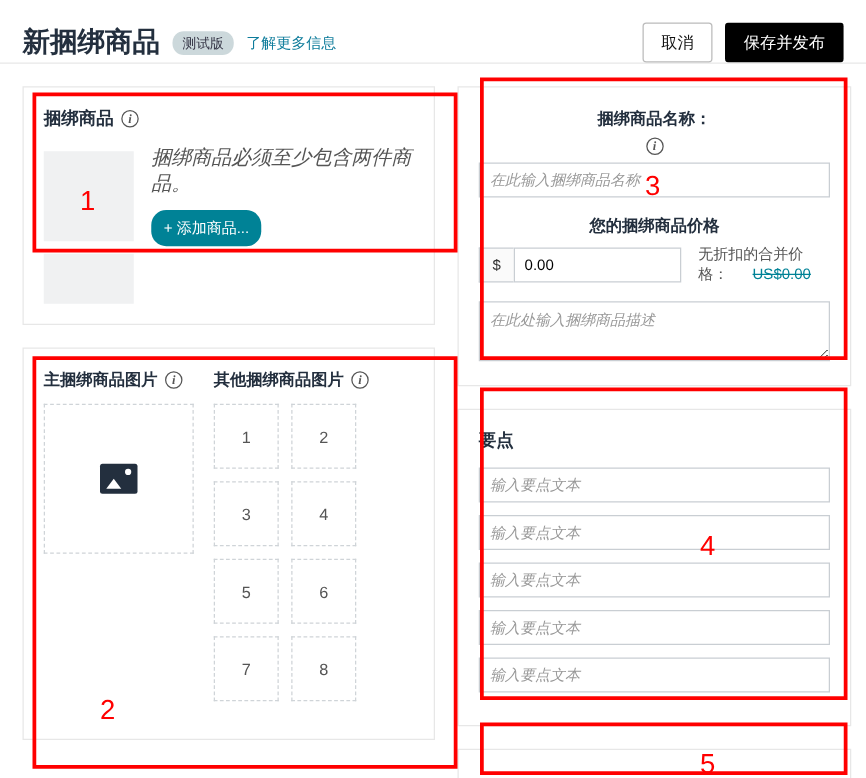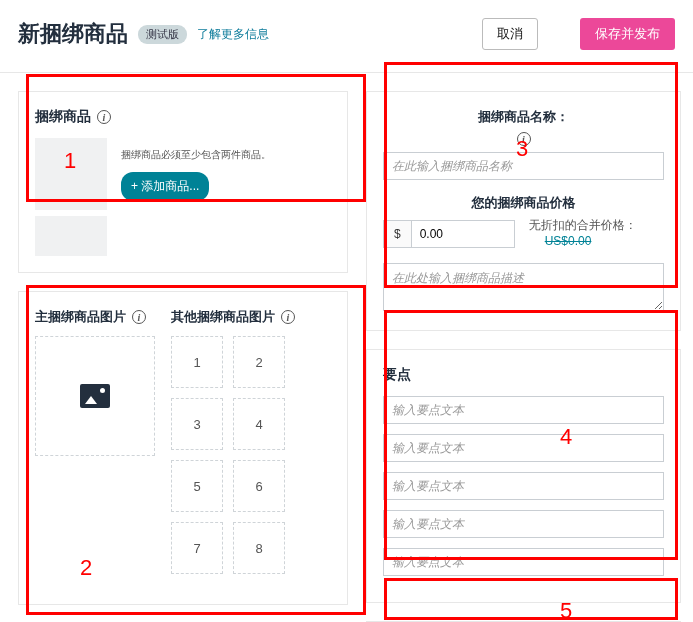--- a/index.html
+++ b/index.html
@@ -1,51 +1,51 @@
 <!DOCTYPE html>
 <html><head>
 <meta charset="utf-8">
 <style>
   * { box-sizing: border-box; margin: 0; padding: 0; }
   body { font-family: "Helvetica Neue", Arial, "Microsoft YaHei", sans-serif; font-size: 13px; color: #232f3e; background: #fff; width: 693px; }
-  .header { display: flex; align-items: center; padding: 18px 18px 22px 18px; border-bottom: 1px solid #e7e7e7; }
+  .header { display: flex; align-items: center; padding: 18px 18px 0 18px; border-bottom: 1px solid #e7e7e7; }
   .title { font-size: 22px; font-weight: 700; margin-right: 10px; }
   .badge { background: #ccd8db; color: #334; font-size: 11px; border-radius: 9px; padding: 2px 8px; margin-right: 10px; }
   .link { color: #0e7c9b; font-size: 12px; cursor: pointer; }
   .spacer { flex: 1; }
   .btn { font-size: 13px; padding: 6px 14px; border-radius: 3px; cursor: pointer; border: 1px solid transparent; }
   .btn-outline { background: #fff; border: 1px solid #bbb; color: #111; margin-right: 10px; }
-  .btn-primary { background: #ec4899; color: #fff; margin-left: 32px; }
+  .btn-primary { background: #000000; color: #fff; }
   .main { display: flex; gap: 18px; padding: 18px 12px 10px 18px; align-items: flex-start; }
   .col-left { width: 330px; flex-shrink: 0; }
   .col-right { flex: 1; min-width: 0; }
   .card { border: 1px solid #e7e7e7; background: #fff; padding: 16px 16px; margin-bottom: 18px; }
   .card-head { font-weight: 700; font-size: 14px; margin-bottom: 12px; display: flex; align-items: center; gap: 6px; }
   .label-row { font-weight: 700; font-size: 13px; margin-bottom: 6px; display: flex; align-items: center; gap: 6px; flex-direction: column; }
   .info-icon { display: inline-flex; width: 14px; height: 14px; border: 1px solid #555; border-radius: 50%; align-items: center; justify-content: center; font-size: 10px; font-style: italic; color: #555; font-family: serif; }
   .bundle-row { display: flex; align-items: center; gap: 14px; }
   .thumb { width: 72px; height: 72px; background: #f0f1f2; flex-shrink: 0; }
-  .bundle-msg { color: #555; font-size: 10px; margin-bottom: 10px; }
+  .bundle-msg { font-style: italic; color: #555; font-size: 16px; margin-bottom: 10px; }
   .btn-add { background: #008296; color: #fff; font-size: 12px; padding: 6px 10px; border: none; border-radius: 12px; cursor: pointer; }
   .extra-thumb { width: 72px; height: 40px; background: #f0f1f2; margin-top: 6px; }
   .images-row { display: flex; gap: 16px; }
   .img-col-head { font-weight: 700; font-size: 13px; display: flex; align-items: center; gap: 6px; margin-bottom: 10px; }
   .main-img { width: 120px; height: 120px; border: 1px dashed #cfd4d8; display: flex; align-items: center; justify-content: center; }
   .img-ph-icon { width: 30px; height: 24px; background: #232f3e; position: relative; border-radius: 2px; }
   .img-ph-icon::after { content: ""; position: absolute; left: 5px; bottom: 4px; border-left: 6px solid transparent; border-right: 6px solid transparent; border-bottom: 8px solid #fff; }
   .img-ph-icon::before { content: ""; position: absolute; right: 5px; top: 4px; width: 5px; height: 5px; background: #fff; border-radius: 50%; }
   .grid-imgs { display: grid; grid-template-columns: 52px 52px; grid-auto-rows: 52px; gap: 10px; }
   .slot { border: 1px dashed #cfd4d8; display: flex; align-items: center; justify-content: center; color: #555; font-size: 13px; }
   .input, .textarea { width: 100%; border: 1px solid #c9ced3; padding: 6px 8px; font-size: 12px; color: #333; font-family: inherit; background: #fff; }
   .input::placeholder, .textarea::placeholder { color: #999; font-style: italic; }
   .textarea { resize: vertical; height: 48px; }
   .price-row { display: flex; align-items: center; gap: 14px; }
   .price-input-wrap { display: flex; }
   .curr { border: 1px solid #c9ced3; border-right: none; padding: 6px 10px; background: #fafafa; font-size: 12px; color: #333; }
-  .price-input { border: 1px solid #c9ced3; padding: 6px 8px; font-size: 12px; width: 104px; }
+  .price-input { border: 1px solid #c9ced3; padding: 6px 8px; font-size: 12px; width: 134px; }
   .combined { font-size: 12px; color: #555; line-height: 1.3; }
   .strike { color: #008296; text-decoration: line-through; margin-left: 16px; }
   .section-gap { margin-bottom: 14px; }
   .annot { position: absolute; border: 3px solid #ff0000; pointer-events: none; }
   .annot-num { position: absolute; color: #ff0000; font-size: 22px; font-weight: 400; font-family: Arial, sans-serif; pointer-events: none; }
   .page-wrap { position: relative; }
 </style>
 </head>
 <body>
 

